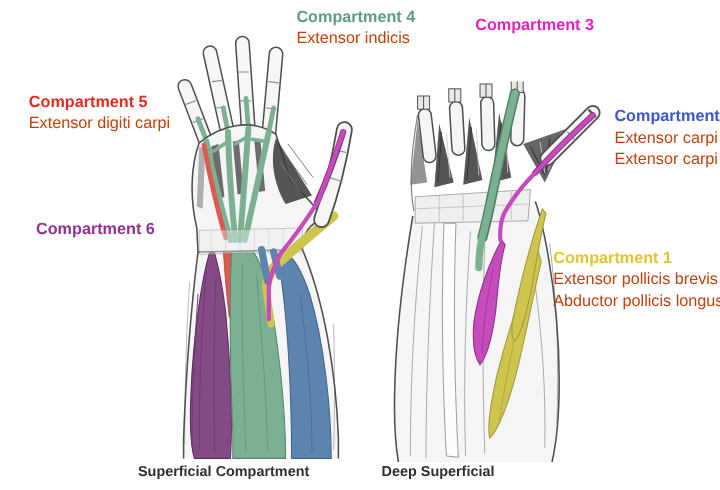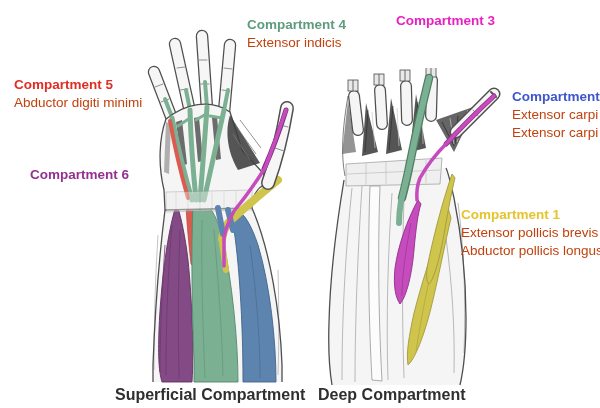--- a/index.html
+++ b/index.html
@@ -5,21 +5,21 @@
   html,body{margin:0;padding:0;}
   body{
     width:600px;height:408px;position:relative;overflow:hidden;
     background:#ffffff;
     font-family:"Liberation Sans","DejaVu Sans",sans-serif;
     color:#3f3f3f;
   }
   .label{position:absolute;line-height:18px;font-size:13.5px;white-space:nowrap;}
   .label-title{display:block;font-weight:700;}
   .label-line{display:block;color:#c2410c;}
-  .caption{position:absolute;font-size:16px;font-weight:700;color:#2f2f2f;text-align:right;white-space:nowrap;}
+  .caption{position:absolute;font-size:12px;font-weight:700;color:#2f2f2f;text-align:left;white-space:nowrap;}
   svg{position:absolute;}
   
   .m-sage{fill:var(--pal-sage);}        .s-sage{stroke:var(--pal-sage);}
   .m-red{fill:var(--pal-red);}          .s-red{stroke:var(--pal-red);}
   .m-purple{fill:var(--pal-purple);}
   .m-blue{fill:var(--pal-blue);}        .s-blue{stroke:var(--pal-blue);}
   .m-yellow{fill:var(--pal-yellow);}    .s-yellow{stroke:var(--pal-yellow);}
   .m-magenta{fill:var(--pal-magenta);}  .s-magenta{stroke:var(--pal-magenta);}
   .outline{fill:none;stroke:#4f4f4f;stroke-width:1.3;}
   .paper{fill:#f5f5f5;}
@@ -259,30 +259,30 @@
     <path stroke="#4e7f63" stroke-width="8.5" d="M111,10 Q100,55 92,95 Q88,115 84,130"></path>
     <path class="s-sage" stroke-width="6" d="M111,10 Q100,55 92,95 Q87,118 83,133 Q81,145 81,155"></path>
   </g>
 
   <g fill="none" stroke-linecap="round">
     <path stroke="#8e2f88" stroke-width="5" d="M176,28 Q150,52 128,76"></path>
     <path class="s-magenta" stroke-width="3.5" d="M176,28 Q150,52 128,76 Q112,92 102,110 Q98,120 99,132"></path>
   </g>
 </svg>
 
-<div class="label" style="left:14px;top:76px">
+<div class="label" style="left:24px;top:76px">
   <span class="label-title" style="color: rgb(224, 45, 36);">Compartment 5</span>
-  <span class="label-line">Abductor digiti minimi</span>
-</div>
-
-<div class="label" style="left:30px;top:166px">
+  <span class="label-line">Extensor digiti carpi</span>
+</div>
+
+<div class="label" style="left:30px;top:182px">
   <span class="label-title" style="color: rgb(148, 48, 144);">Compartment 6</span>
 </div>
 
-<div class="label" style="left:247px;top:16px">
+<div class="label" style="left:247px;top:5px">
   <span class="label-title" style="color: rgb(93, 156, 125);">Compartment 4</span>
   <span class="label-line">Extensor indicis</span>
 </div>
 
 <div class="label" style="left:396px;top:12px">
   <span class="label-title" style="color: rgb(232, 32, 195); text-align: center;">Compartment 3</span>
 </div>
 
 <div class="label" style="left:512px;top:88px">
   <span class="label-title" style="color: rgb(61, 86, 204);">Compartment 2</span>
@@ -290,13 +290,13 @@
   <span class="label-line">Extensor carpi radialis brevis</span>
 </div>
 
 <div class="label" style="left:461px;top:206px">
   <span class="label-title" style="color: rgb(229, 196, 46);">Compartment 1</span>
   <span class="label-line">Extensor pollicis brevis</span>
   <span class="label-line">Abductor pollicis longus</span>
 </div>
 
 <div class="caption" style="left:115px;top:386px;width:190px">Superficial Compartment</div>
-<div class="caption" style="left:318px;top:386px;width:145px">Deep Compartment</div>
+<div class="caption" style="left:318px;top:386px;width:145px">Deep Superficial</div>
 
 </body></html>

